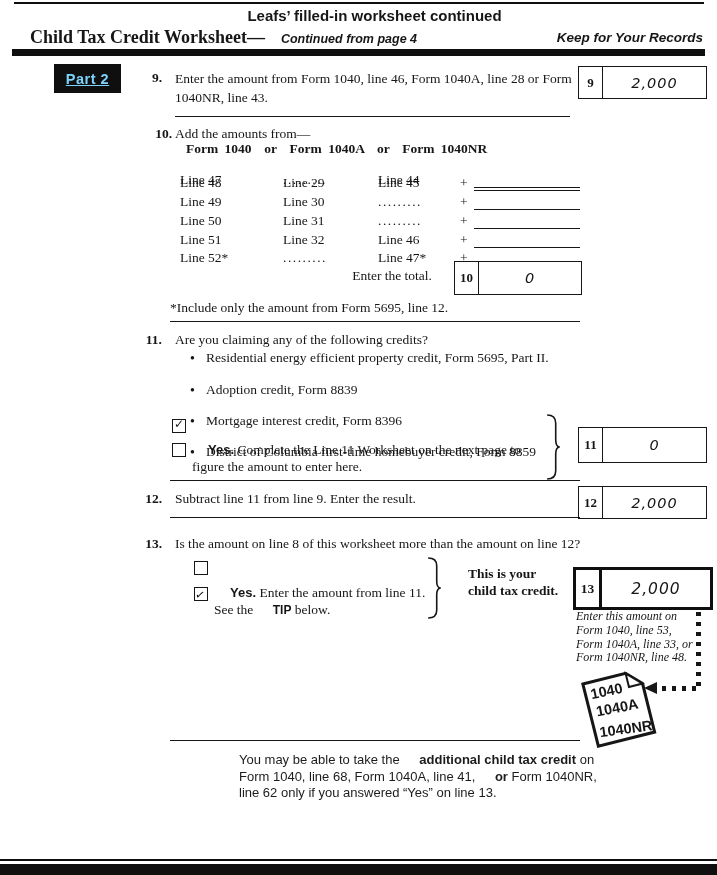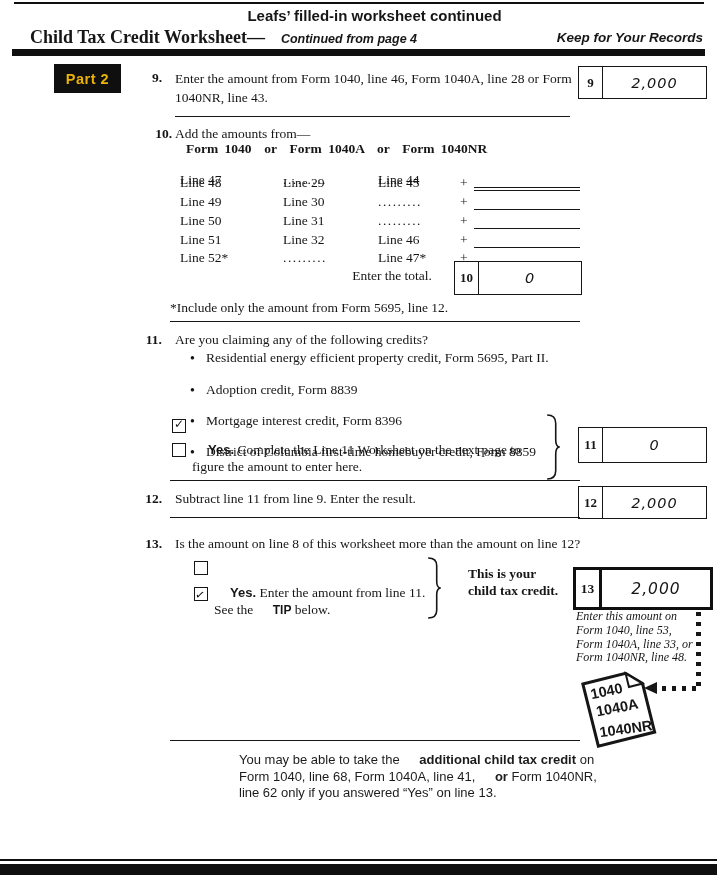--- a/index.html
+++ b/index.html
@@ -39,22 +39,22 @@
 <div id="page">
 
   <div class="bar" style="left:14px;top:2px;width:690px;height:2px;"></div>
   <div class="abs sans b" style="left:0;top:7px;width:717px;text-align:center;font-size:15px;">Leafs’ filled-in worksheet continued</div>
   <div class="abs" style="left:14px;top:27px;">
     <span class="sans b" style="font-size:18px;font-family:Liberation Serif, serif;">Child Tax Credit Worksheet—</span><span class="sans b i" style="font-size:12.5px;">Continued from page 4</span>
   </div>
   <div class="abs sans b i" style="right:14px;top:30px;font-size:13.5px;">Keep for Your Records</div>
   <div class="bar" style="left:12px;top:49px;width:693px;height:7px;"></div>
 
-  <div class="abs sans b" style="left:38px;top:64px;width:67px;height:29px;background:#0f0f0f;color:#eab308;
-       display:flex;align-items:center;justify-content:center;font-size:14.5px;letter-spacing:0.5px;">Part 2</div>
+  <div class="abs sans b" style="left:38px;top:64px;width:67px;height:29px;background:#0f0f0f;color:#7dd3fc;
+       display:flex;align-items:center;justify-content:center;font-size:14.5px;letter-spacing:0.5px;text-decoration:underline;">Part 2</div>
 
   <div class="itemnum" style="left:134px;top:70px;">9.</div>
   <div class="abs serif" style="left:175px;top:70px;width:408px;line-height:18.5px;">Enter the amount from Form 1040, line 46, Form 1040A, line 28 or Form 1040NR, line 43.</div>
   <div class="amtbox" style="left:578px;top:66px;width:127px;height:31px;">
     <span class="lbl">9</span>
     <span class="val">2,000</span>
   </div>
   <div class="rule" style="left:175px;top:116px;width:395px;"></div>
 
   <div class="itemnum" style="left:144px;top:126px;">10.</div>

